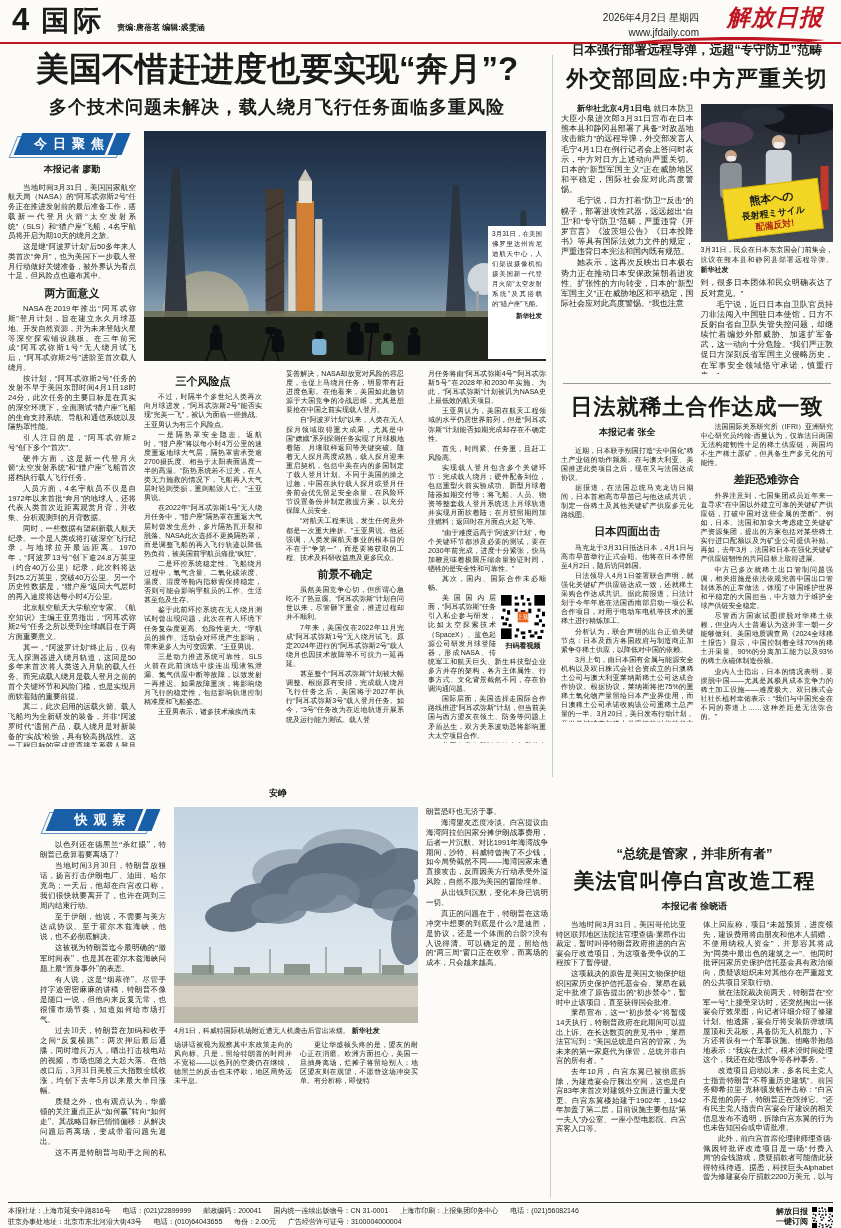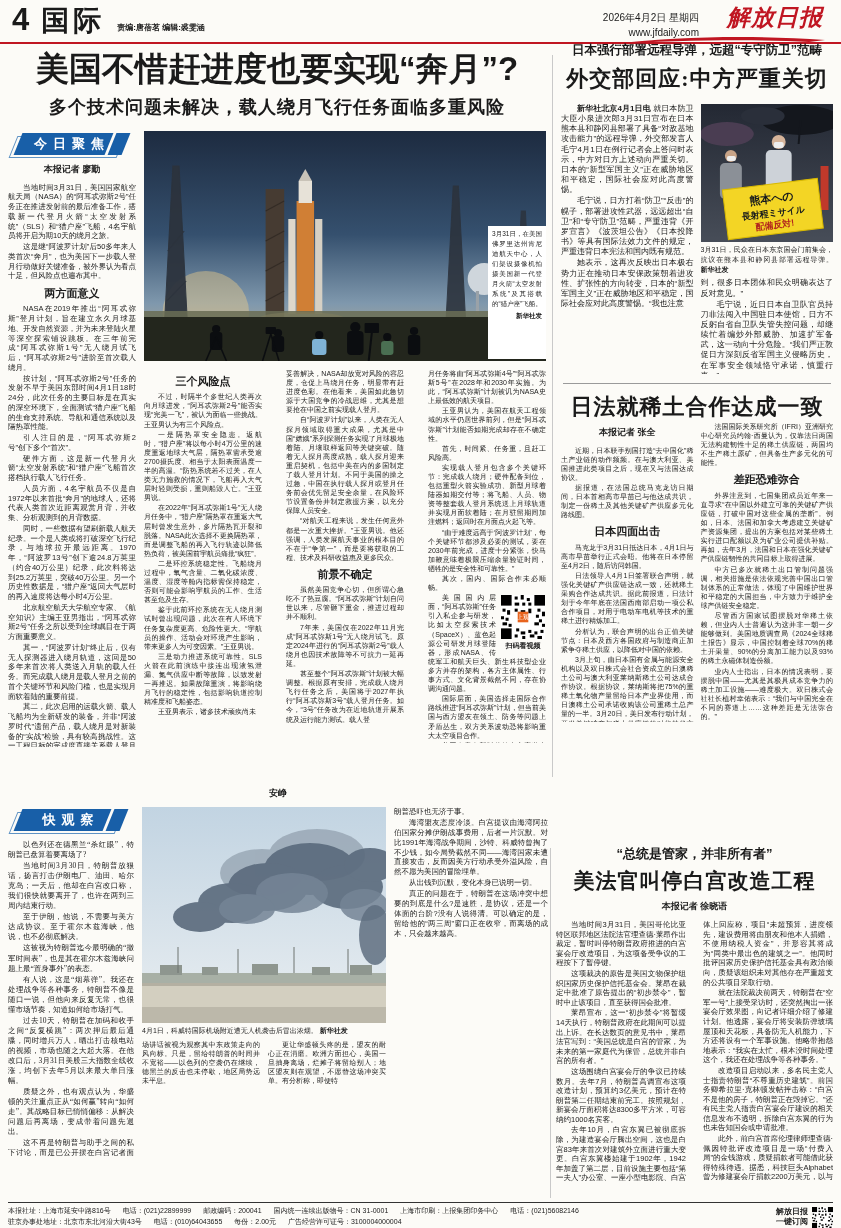--- a/index.html
+++ b/index.html
@@ -66,21 +66,21 @@
         text-align:center;letter-spacing:1px;}
   .re-sub{font-size:12.5px;font-weight:bold;text-align:center;margin:5px 0 8px;}
   .re-body{display:flex;gap:7px;height:300px;overflow:hidden;font-size:7px;line-height:1.3;}
   .re-body .subhd{font-size:11px;}
   
   .trump{position:absolute;left:8px;top:782px;width:540px;height:420px;}
   .t-h1{font-size:27px;font-weight:bold;text-align:center;letter-spacing:0;}
   .t-by{font-family:Liberation Serif, serif;}
   .t-body{display:flex;gap:8px;margin-top:4px;height:350px;overflow:hidden;}
   .t-col1{width:126px;overflow:hidden;font-family:"Liberation Serif","DejaVu Serif",serif;
-          font-size:7.5px;line-height:1.34;}
+          font-size:7.5px;line-height:1.34;margin-left:32px;}
   .t-mid{width:244px;}
   .t-photo{height:216px;background:#cfe0ea;}
   .t-photo svg{display:block;width:100%;height:100%;}
   .t-cap{font-size:7px;line-height:1.4;margin:3px 0 4px;text-align:justify;}
   .t-sub{display:flex;gap:8px;height:100px;overflow:hidden;font-size:7px;line-height:1.3;}
   .t-sub>div{flex:1;min-width:0;}
   .t-col4{flex:1;min-width:0;overflow:hidden;font-size:7.5px;line-height:1.32;}
   
   .white{position:absolute;left:556px;top:845px;width:277px;height:357px;}
   .w-kick{font-size:13px;}
@@ -411,21 +411,21 @@
           <span class="edge"></span>
             <span class="bg"></span>
             <span class="slash"></span>
           <span class="txt">快观察</span>
         </div>
         <div>
             <p>以色列还在德黑兰“杀红眼”，特朗普已盘算着要离场了?</p>
             <p>当地时间3月30日，特朗普放狠话，扬言打击伊朗电厂、油田、哈尔克岛；一天后，他却在白宫改口称，我们很快就要离开了，也许在两到三周内结束行动。</p>
             <p>至于伊朗，他说，不需要与美方达成协议。至于霍尔木兹海峡，他说，也不必彻底解决。</p>
             <p>这被视为特朗普迄今最明确的“撤军时间表”，也是其在霍尔木兹海峡问题上最“置身事外”的表态。</p>
-            <p>有人说，这是“烟幕弹”。我还在处理战争等各种事务，特朗普不像是随口一说，但他向来反复无常，也很懂市场节奏，知道如何给市场打气。</p>
+            <p>有人说，这是“烟幕弹”。尽管手持字迹密密麻麻的讲稿，特朗普不像是随口一说，但他向来反复无常，也很懂市场节奏，知道如何给市场打气。</p>
             <p>过去10天，特朗普在加码和收手之间“反复横跳”：两次押后最后通牒，同时增兵万人，晒出打击核电站的视频，市场也随之大起大落。在他改口后，3月31日美股三大指数全线收涨，均创下去年5月以来最大单日涨幅。</p>
             <p>质疑之外，也有观点认为，华盛顿的关注重点正从“如何赢”转向“如何走”。其战略目标已悄悄偏移：从解决问题后再离场，变成带着问题先退出。</p>
             <p>这不再是特朗普与助手之间的私下讨论，而是已公开摆在白宫记者面前。3月31日，特朗普在椭圆形办公室直言，美国不会插手霍尔木兹海峡接下来的事，那不是美国的事，那是法国和其他使用国的事。换句话说，即便海峡仍堵着，美国也决意先走了。</p>
           </div>
       </div>
       <div class="t-mid">
         <div class="t-photo">
           <svg viewBox="0 0 244 216" preserveAspectRatio="none">
             <defs>
               <linearGradient id="sky3" x1="0" y1="0" x2="0" y2="1">
@@ -504,21 +504,20 @@
   <div class="white">
     <div class="kicker w-kick">“总统是管家，并非所有者”</div>
     <div class="w-h">美法官叫停白宫改造工程</div>
     <div class="byline">本报记者 徐晓语</div>
     <div class="w-body">
       <div class="wcol">
           <div>
             <p>当地时间3月31日，美国哥伦比亚特区联邦地区法院法官理查德·莱昂作出裁定，暂时叫停特朗普政府推进的白宫宴会厅改造项目，为这项备受争议的工程按下了暂停键。</p>
             <p>这项裁决的原告是美国文物保护组织国家历史保护信托基金会。莱昂在裁定中批准了原告提出的“初步禁令”，暂时中止该项目，直至获得国会批准。</p>
             <p>莱昂宣布，这一“初步禁令”将暂缓14天执行，特朗普政府在此期间可以提出上诉。在长达数页的意见书中，莱昂法官写到：“美国总统是白宫的管家，为未来的第一家庭代为保管，总统并非白宫的所有者。”</p>
-            <p>这场围绕白宫宴会厅的争议已持续数月。去年7月，特朗普高调宣布这项改造计划，预算约3亿美元，预计在特朗普第二任期结束前完工。按照规划，新宴会厅面积将达8300多平方米，可容纳约1000名宾客。</p>
             <p>去年10月，白宫东翼已被彻底拆除，为建造宴会厅腾出空间，这也是白宫83年来首次对建筑外立面进行重大变更。白宫东翼楼始建于1902年，1942年加盖了第二层，目前设施主要包括“第一夫人”办公室、一座小型电影院、白宫宾客入口等。</p>
           </div>
         </div>
       <div class="wcol">
           <div>
             <p class="ni">体上回应称，项目“未超预算，进度领先，建设费用将由朋友和他本人捐赠，不使用纳税人资金”，并形容其将成为“同类中最出色的建筑之一”。他同时批评国家历史保护信托基金具有政治倾向，质疑该组织未对其他存在严重超支的公共项目采取行动。</p>
             <p>就在法院裁决前两天，特朗普在“空军一号”上接受采访时，还突然掏出一张宴会厅效果图，向记者详细介绍了修建计划。他透露，宴会厅将安装防弹玻璃屋顶和天花板，具备防无人机能力，下方还将设有一个军事设施。他略带抱怨地表示：“我实在太忙，根本没时间处理这个，我还在处理战争等各种事务。”</p>
             <p>改造项目启动以来，多名民主党人士指责特朗普“不尊重历史建筑”。前国务卿希拉里·克林顿发帖抨击称：“白宫不是他的房子，特朗普正在毁掉它。”还有民主党人指责白宫宴会厅建设的相关信息发布不透明，拆除白宫东翼的行为也未告知国会或申请批准。</p>
             <p>此外，前白宫首席伦理律师理查德·佩因特批评改造项目是一场“付费入局”的金钱游戏，质疑捐款者可能借此获得特殊待遇。据悉，科技巨头Alphabet曾为修建宴会厅捐款2200万美元，以与特朗普达成一项法律和解。</p>
           </div>

